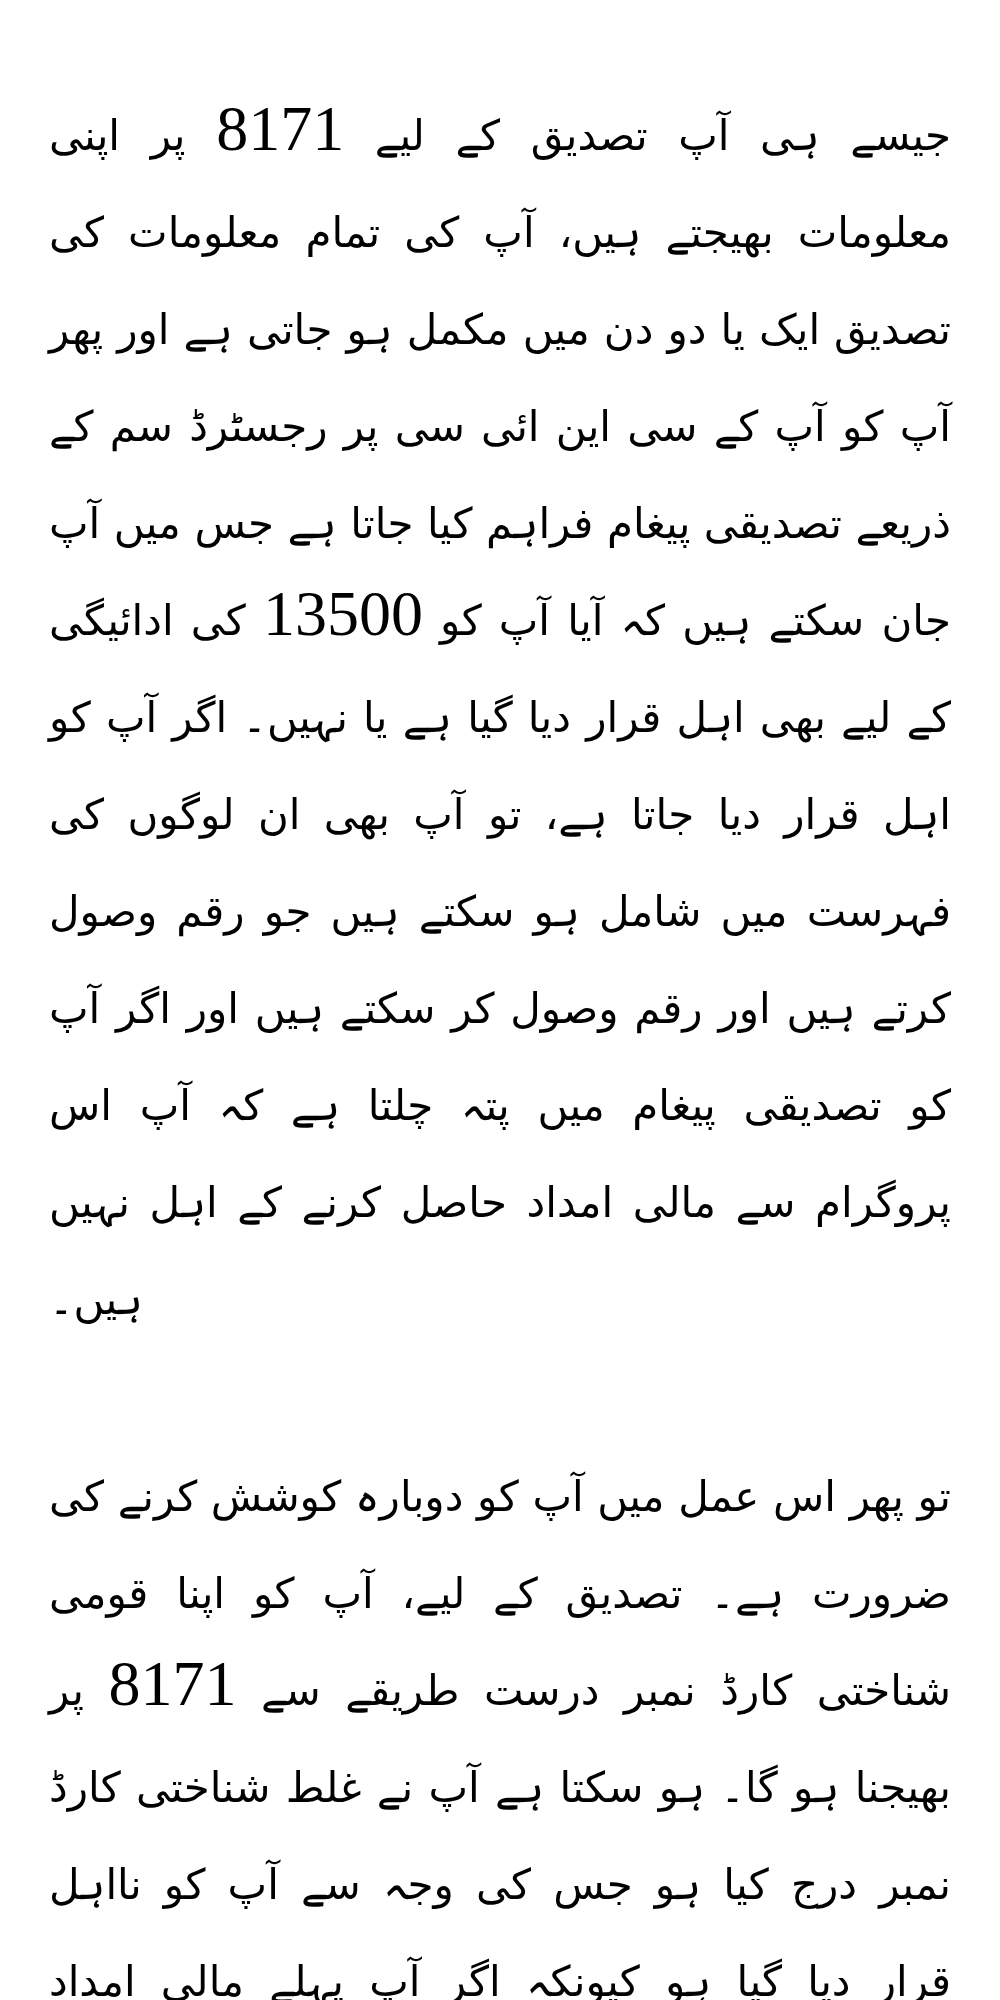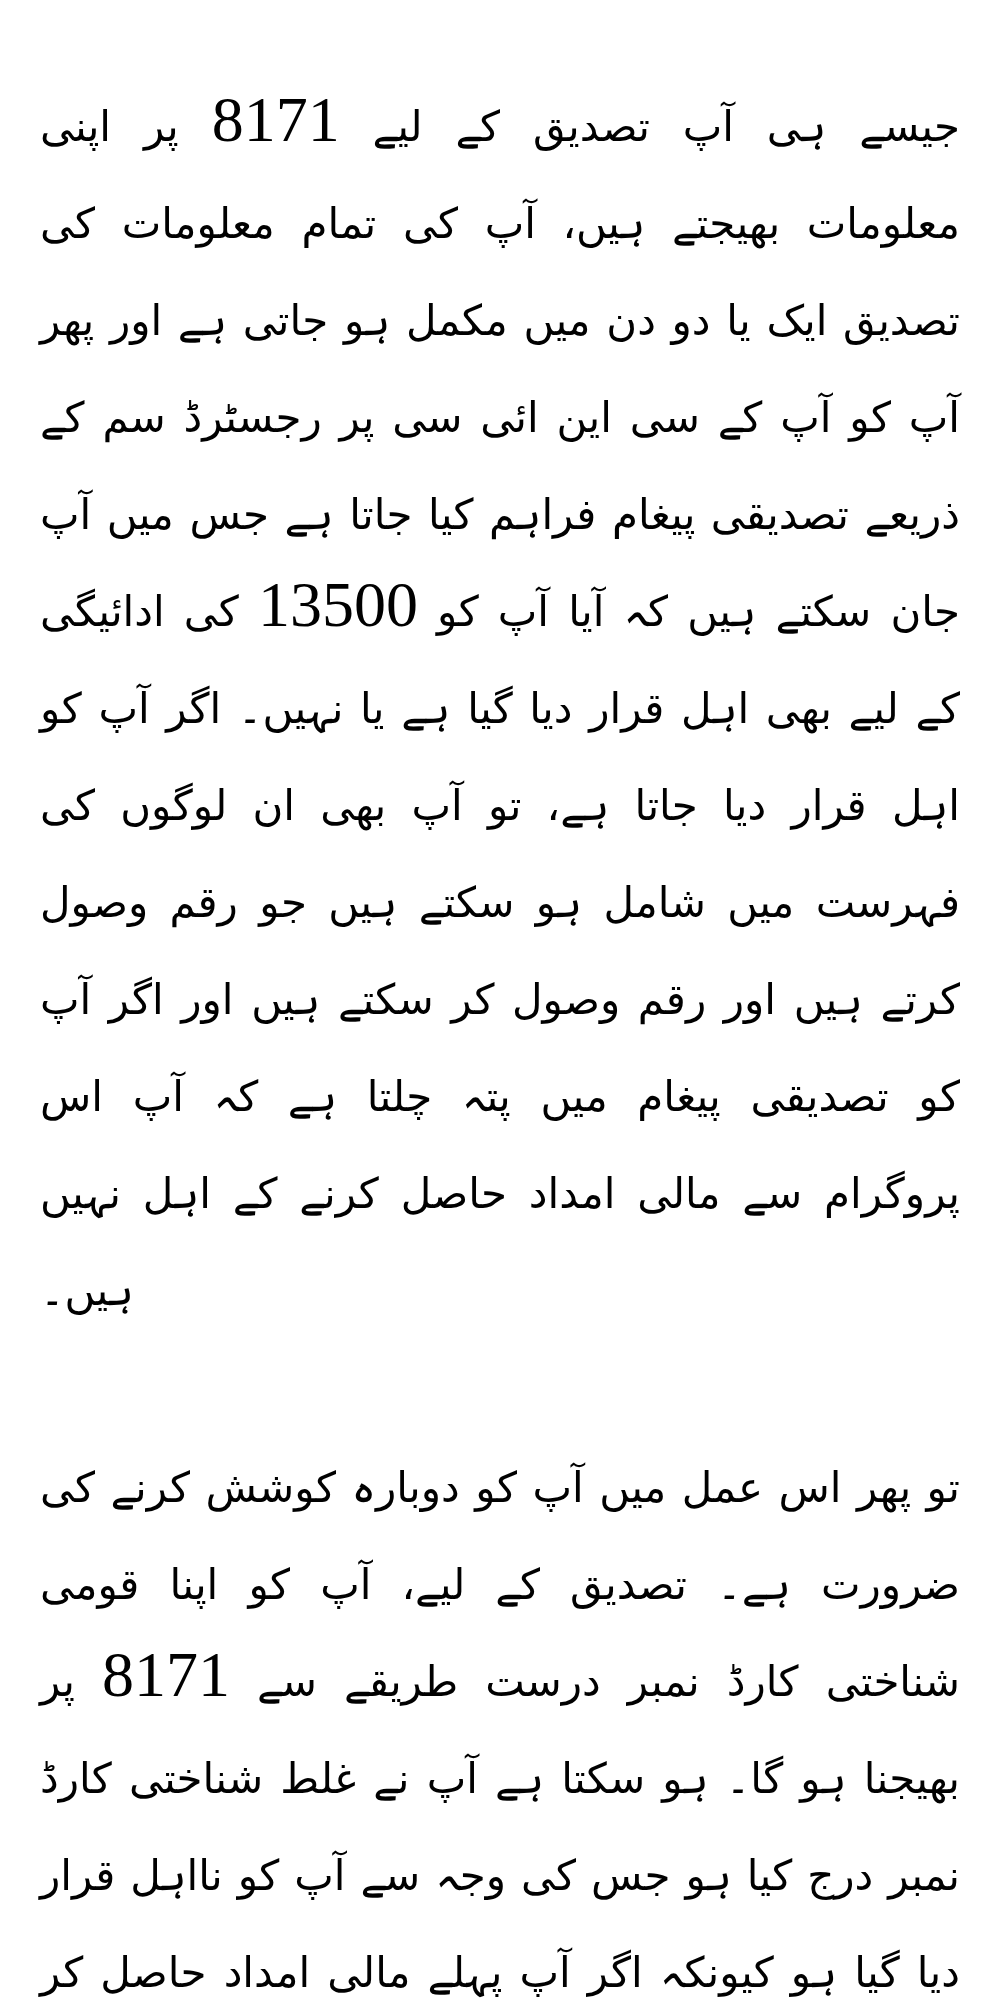--- a/index.html
+++ b/index.html
@@ -21,21 +21,21 @@
     direction: rtl;
     unicode-bidi: embed;
     text-align: justify;
     text-align-last: left;
     color: #000000;
     font-family: "DejaVu Sans", sans-serif;
     font-size: 42px;
     line-height: 97px;
   }
   p.para {
-    margin: 8px;
+    margin: 17px;
     padding: 0;
   }
   p.para + p.para {
     margin-top: 100px;
   }
   .num {
     font-family: "Liberation Serif", serif;
     font-size: 64px;
     line-height: 0;
     letter-spacing: 1px;

